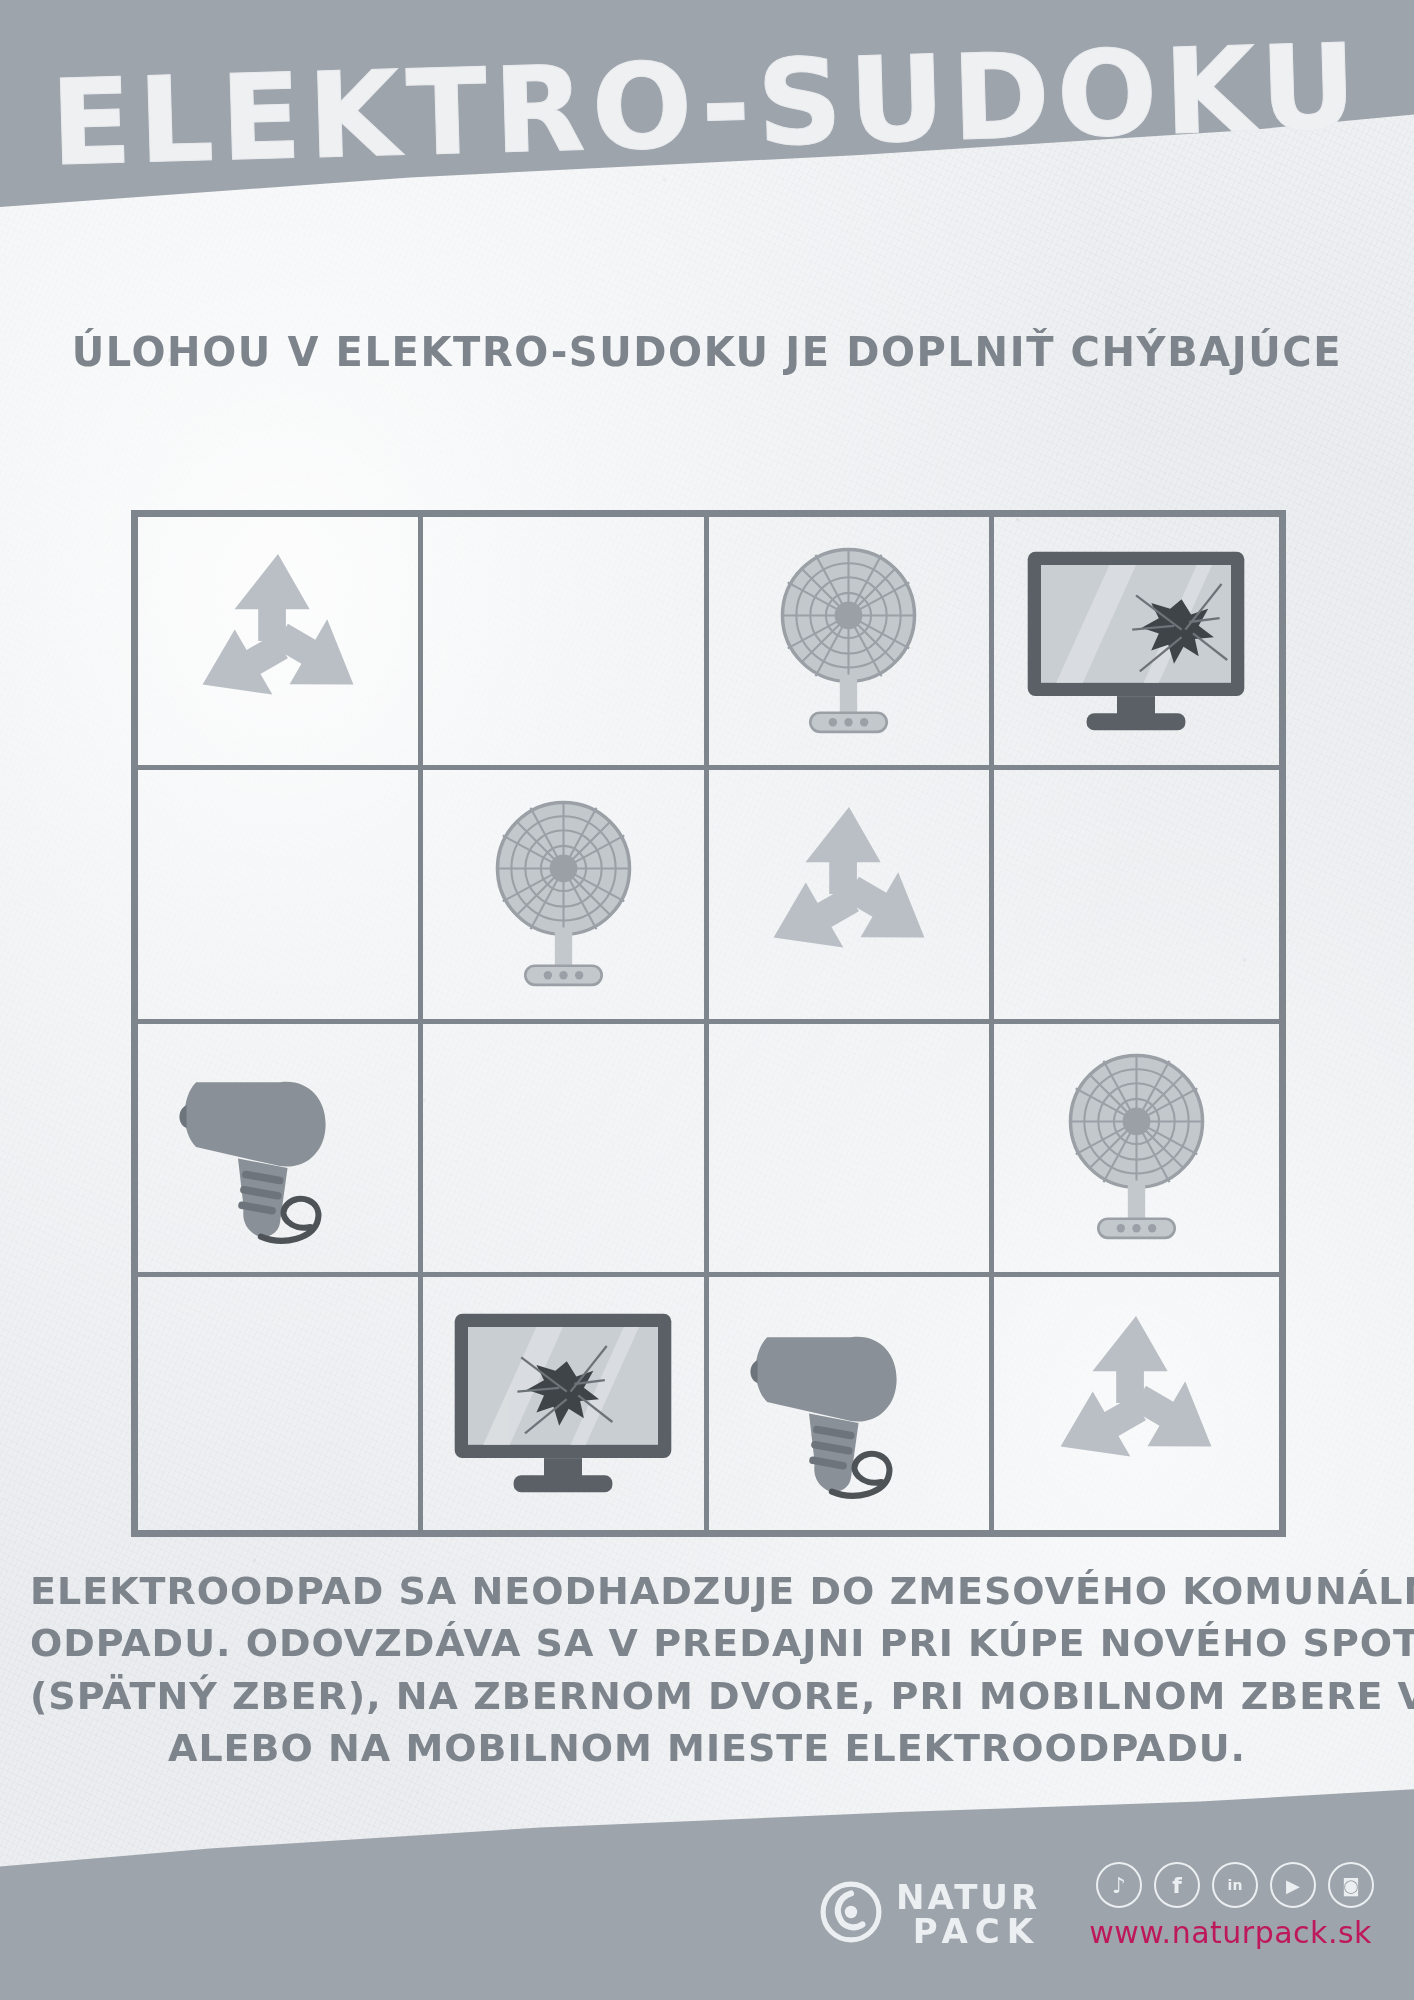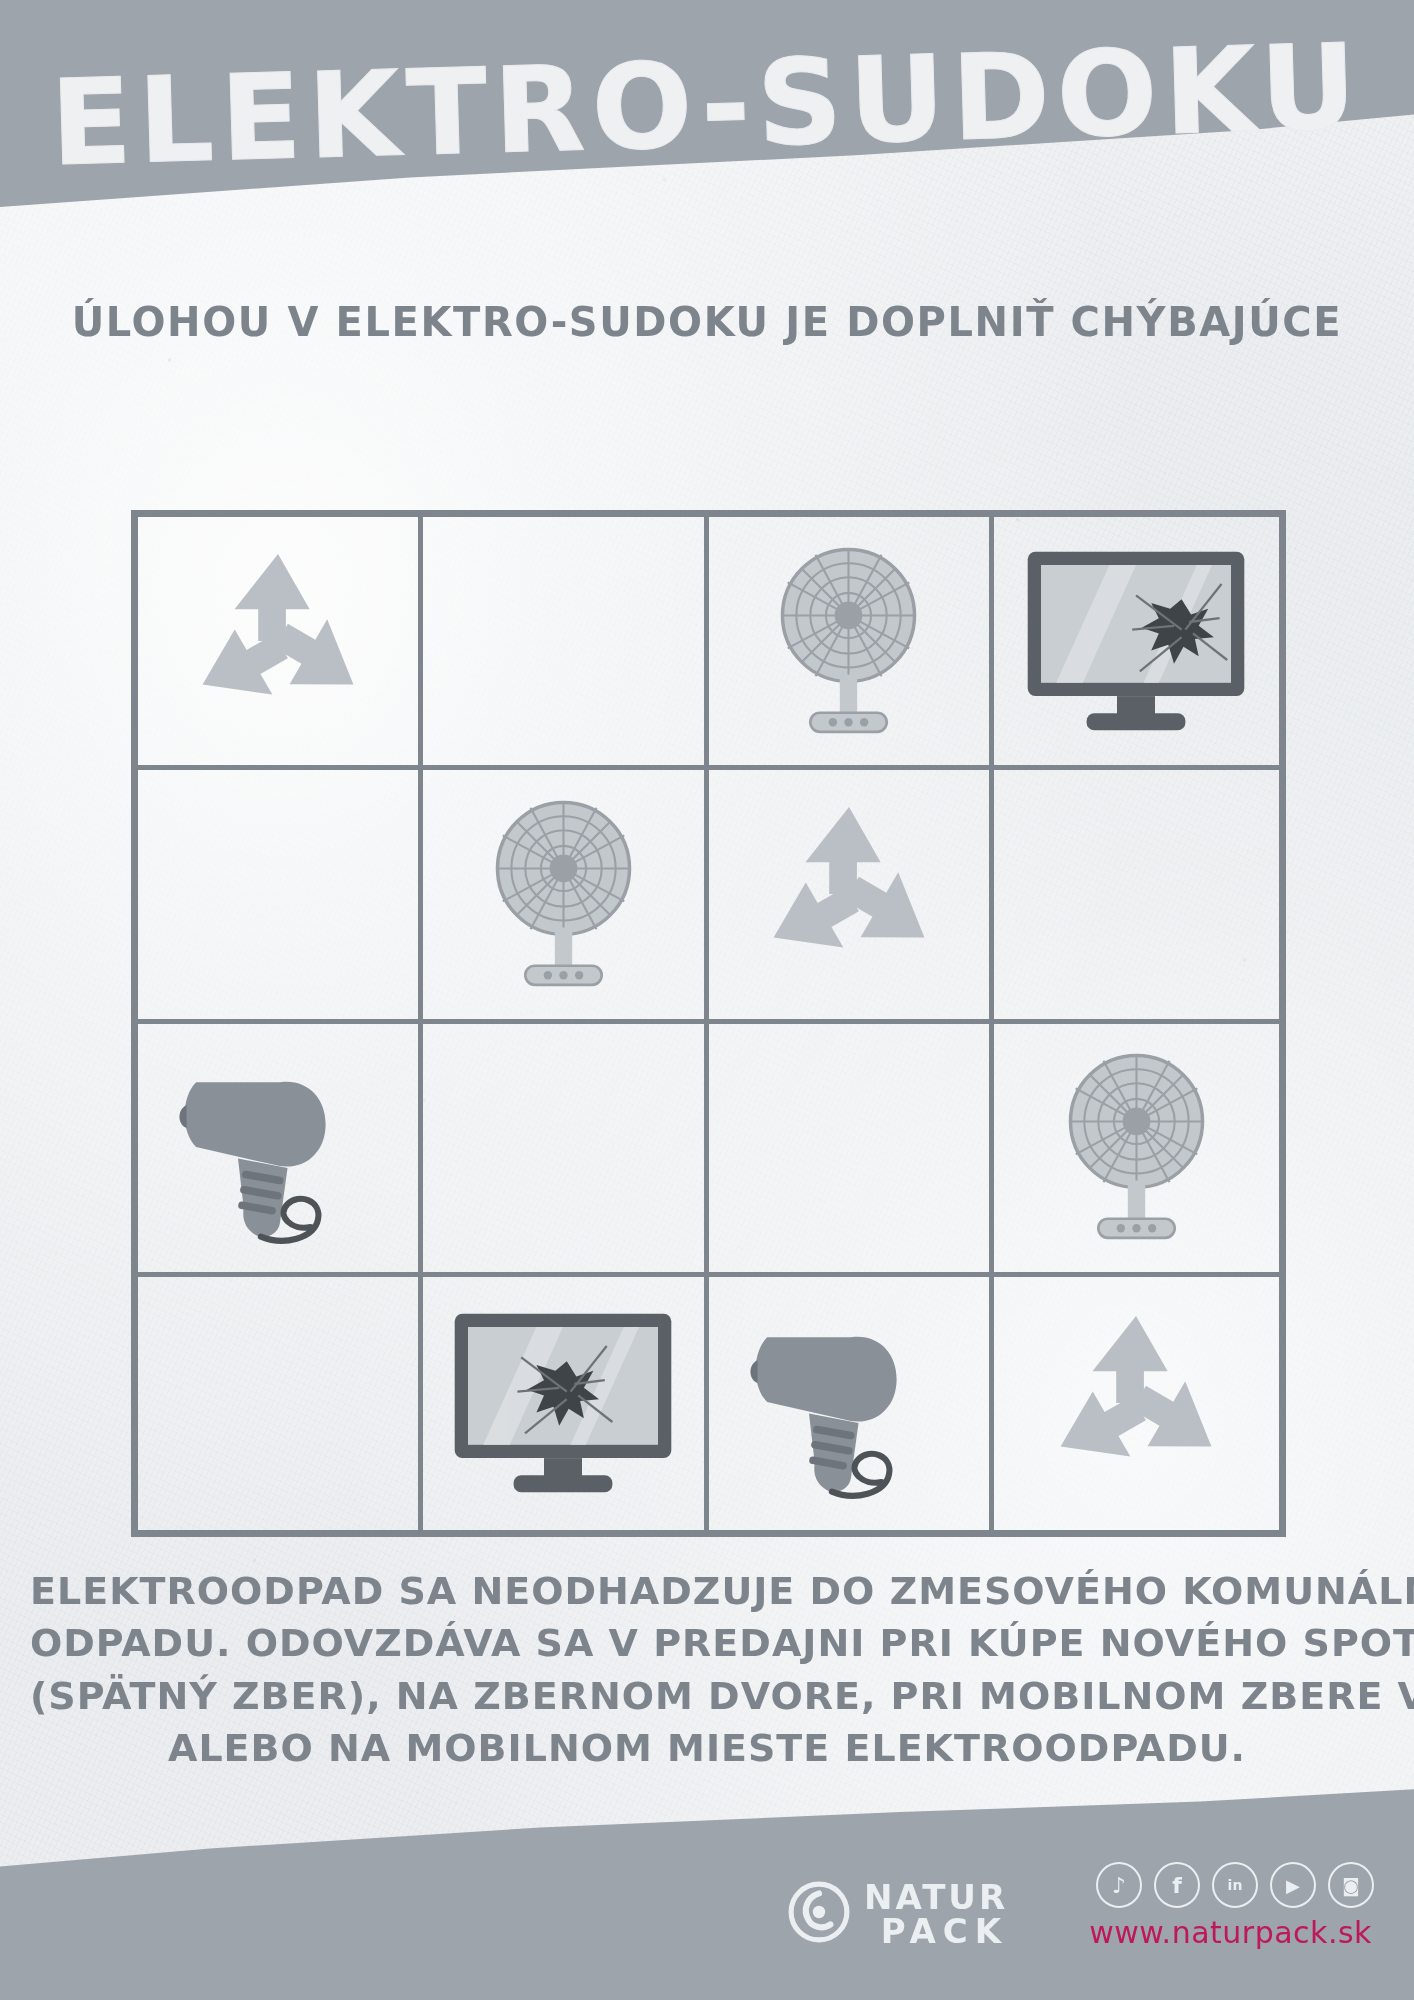--- a/index.html
+++ b/index.html
@@ -75,21 +75,21 @@
     left: 70px;
     top: 295px;
     width: 1274px;
     text-align: center;
     color: #7d848c;
     font-weight: 700;
     font-size: 40px;
     line-height: 1.36;
     letter-spacing: 1.6px;
   }
-  .intro div { white-space: nowrap; }
+  .intro div { white-space: nowrap; margin-top: 30px; }
 
   
   .grid-wrap {
     position: absolute;
     left: 131px;
     top: 510px;
     width: 1155px;
     height: 1027px;
     border: 7px solid #7f858d;
     box-sizing: border-box;
@@ -137,21 +137,21 @@
   }
   .footer-inner {
     position: absolute;
     left: 0;
     bottom: 0;
     width: 1414px;
     height: 160px;
   }
   .logo {
     position: absolute;
-    left: 788px;
+    left: 820px;
     bottom: 52px;
     display: flex;
     align-items: center;
     gap: 14px;
   }
   .logo-text {
     color: #eceff1;
     font-weight: 700;
     font-size: 34px;
     line-height: 1.0;

